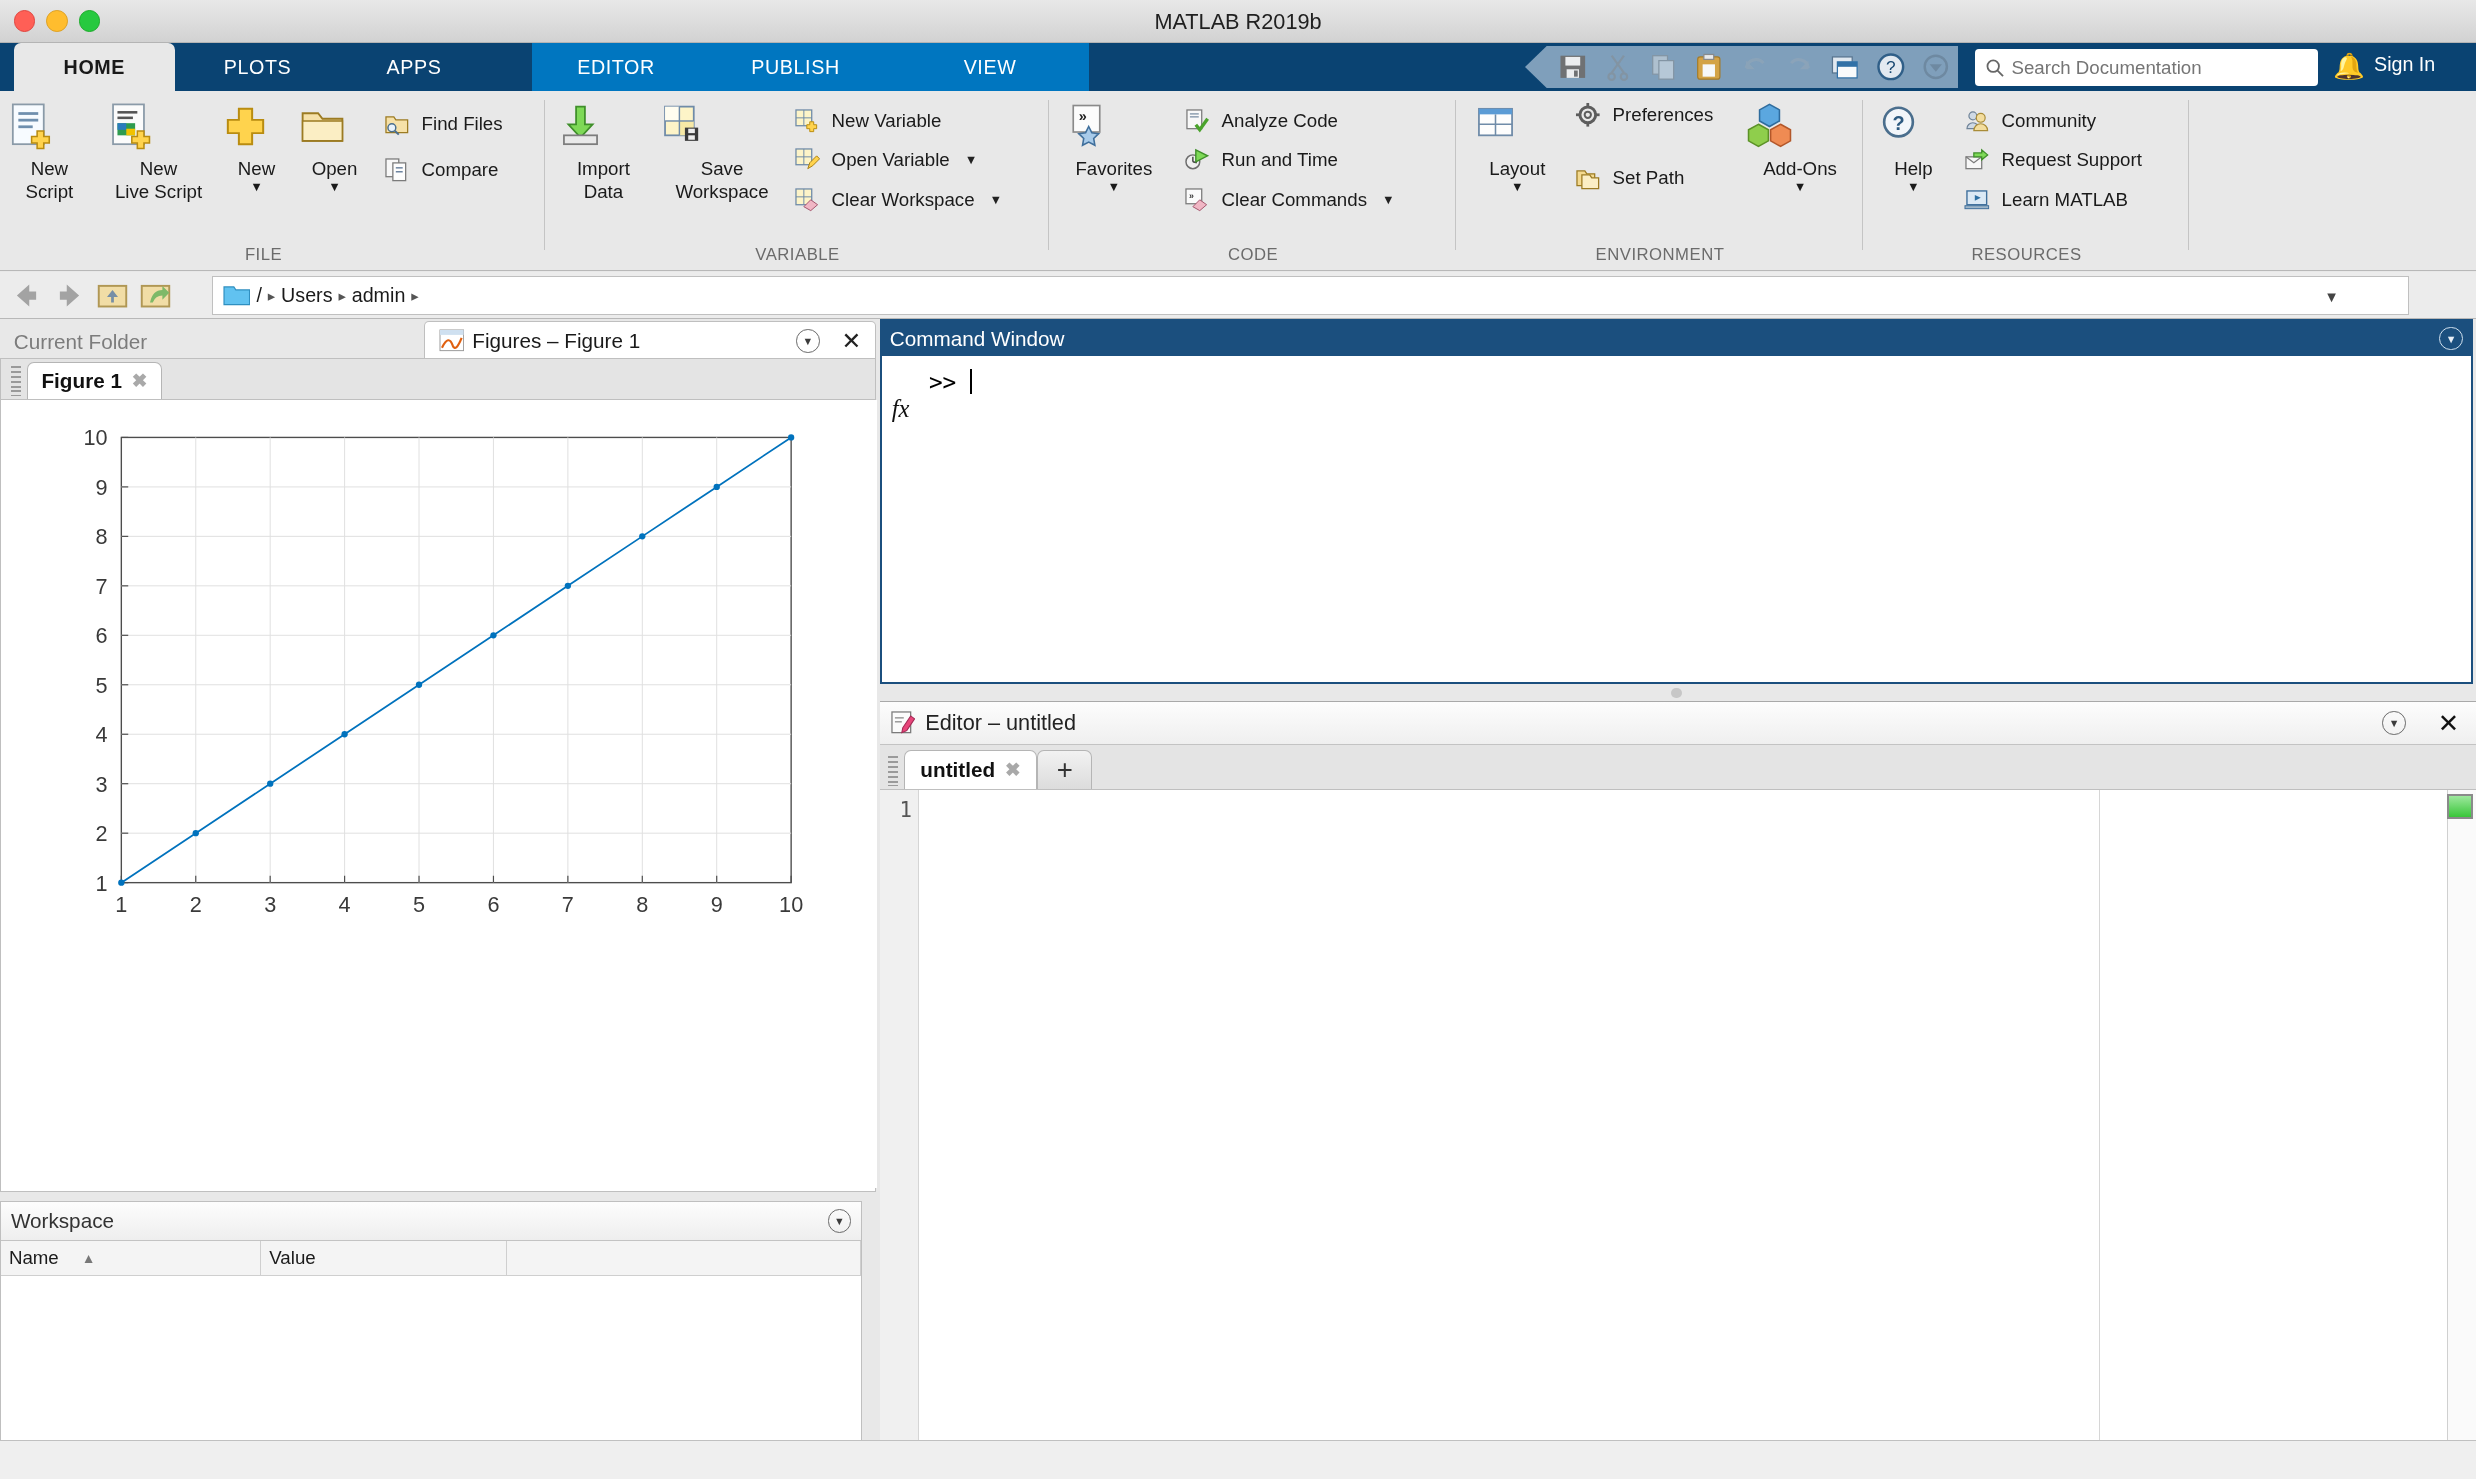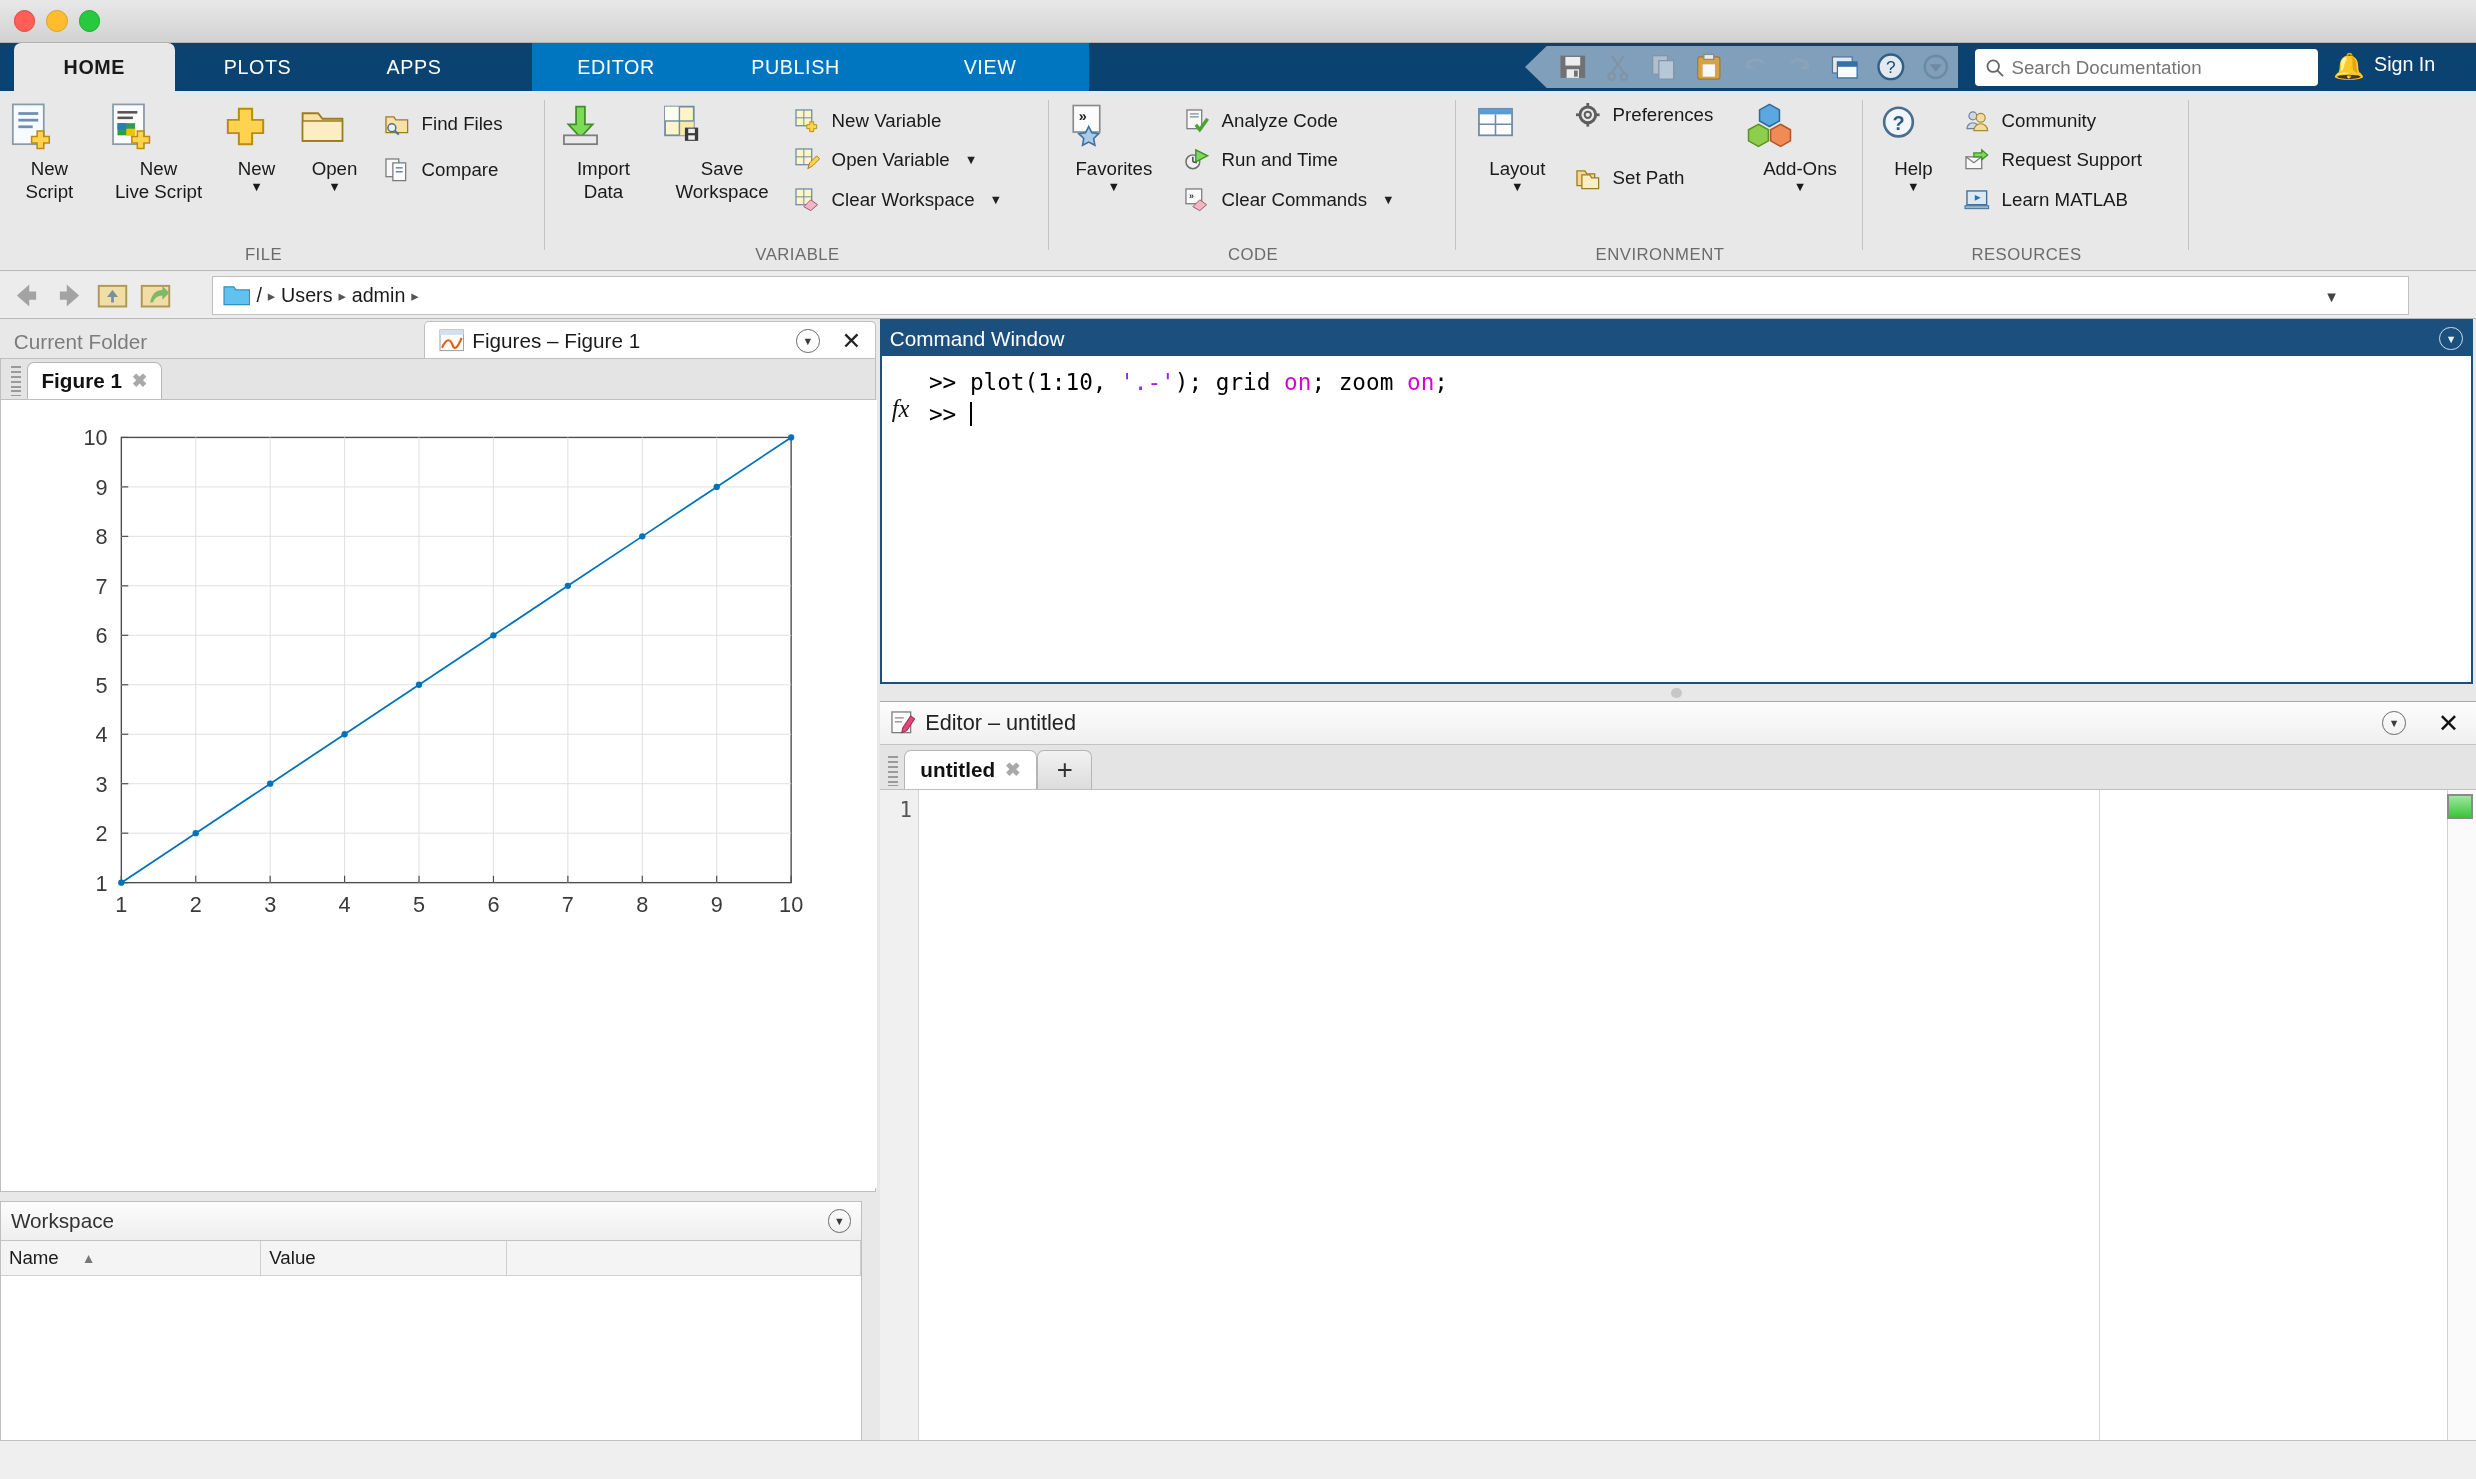--- a/index.html
+++ b/index.html
@@ -260,20 +260,21 @@
 </style>
 </head>
 <body>
 
 <div class="titlebar">
   <div class="traffic">
     <div class="dot red"></div>
     <div class="dot yellow"></div>
     <div class="dot green"></div>
   </div>
+  <div class="win-title">MATLAB R2019b</div>
 </div>
 
 <div class="tabstrip">
   <div class="editorgroup"></div>
 
   <div class="tab active" style="left:13.8px;width:161px;">
     <span>HOME</span>
   </div>
   <div class="tab" style="left:181px;width:153px;">
     <span>PLOTS</span>
@@ -827,24 +828,20 @@
 
   <div class="cmdwin">
     <div class="cmdhdr">
       <span>Command Window</span>
       <span class="panel-caret">▼</span>
     </div>
     <div class="cmdbody">
       <span class="fx">fx</span>
       <div>
         <span>&gt;&gt;</span>
-        <span>plot(1:10, </span><span class="tok-str">'.-'</span><span>);  grid </span><span class="tok-kw">on</span><span>;  zoom </span><span class="tok-kw">on</span><span>;</span>
-      </div>
-      <div>
-        <span>&gt;&gt;</span>
         <span class="caretbar"></span>
       </div>
     </div>
   </div>
 
   <div class="splitgrip">
     <div class="gripcircle"></div>
   </div>
 
   <div class="editor">

